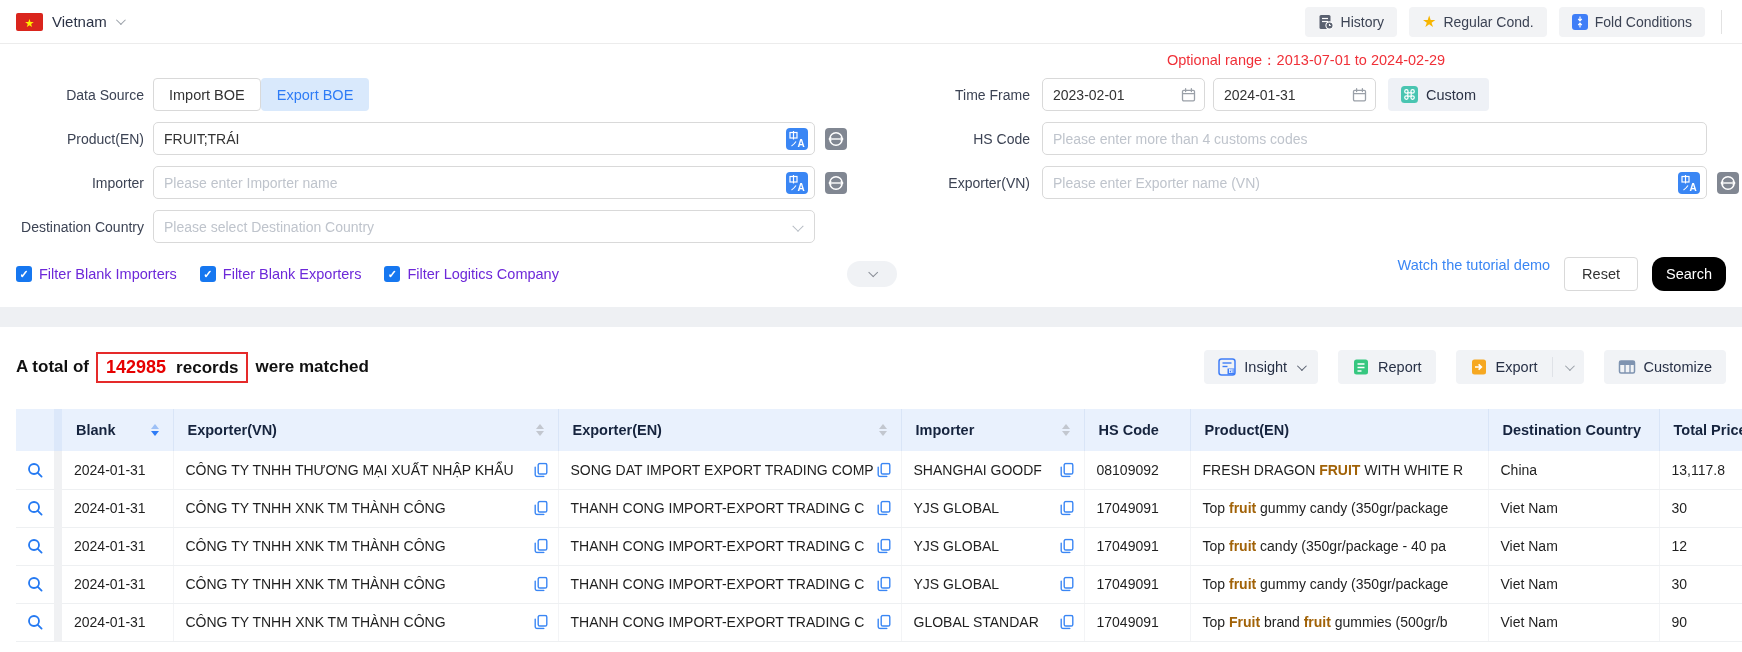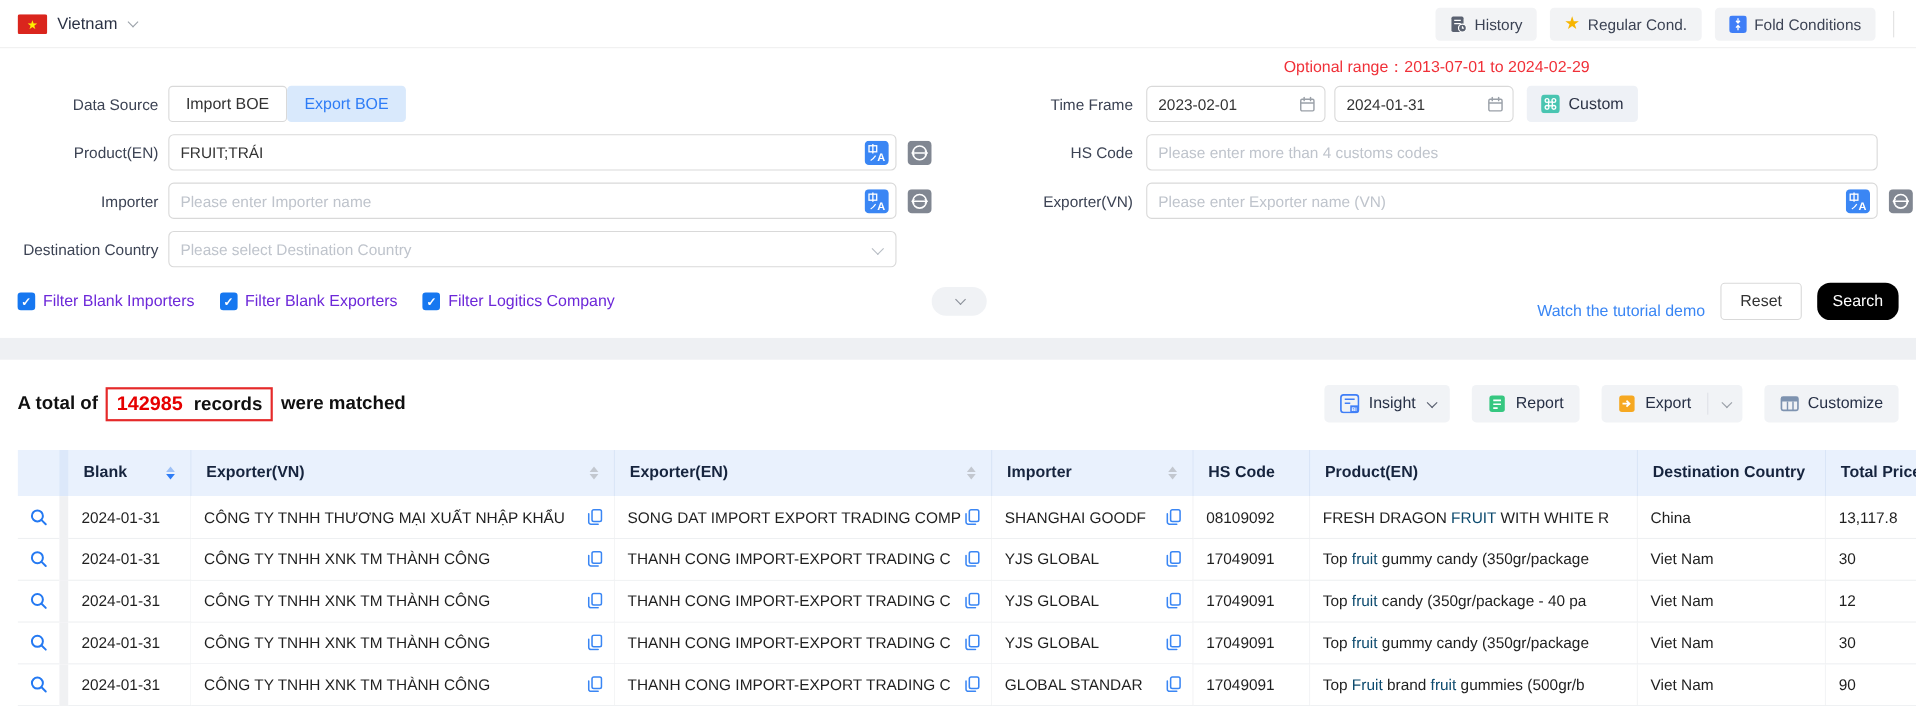--- a/index.html
+++ b/index.html
@@ -52,21 +52,21 @@
 
   
   .actions { position:relative; display:flex; align-items:center; margin-top:14px; padding:0 16px; height:34px;}
   .chk { display:flex; align-items:center; gap:7px; margin-right:23px; cursor:pointer;}
   .chk-box { width:16px; height:16px; background:#1677f0; border-radius:3px; color:#fff; font-size:11px;
     display:flex; align-items:center; justify-content:center; font-weight:bold;}
   .chk-lbl { font-size:14.5px; color:#6d28d9;}
   .pill { position:absolute; left:847px; top:4px; width:50px; height:26px; background:#f0f2f5;
     border-radius:13px; display:flex; align-items:center; justify-content:center; cursor:pointer;}
   .pill .caret { transform:rotate(45deg) translate(-1px,-2px); border-color:#8a8f98;}
-  .act-right { margin-left:auto; display:flex; align-items:flex-end; gap:14px;}
+  .act-right { margin-left:auto; display:flex; align-items:flex-start; gap:14px;}
   .link { color:#3a86f4; font-size:14.5px; cursor:pointer; }
   .btn-outline { height:34px; background:#fff; border:1px solid #d9d9d9; border-radius:4px; padding:0 17px;
     font-size:14.5px; color:#333; cursor:pointer; font-family:inherit;}
   .search-btn { height:34px; width:74px; background:#000000; border:none; border-radius:12px;
     color:#fff; font-size:14.5px; cursor:pointer; font-family:inherit;}
 
   .band { height:20px; background:#eef0f3; }
 
   
   .summary-row { display:flex; align-items:center; padding:0 16px; margin-top:20px; height:40px;}
@@ -88,21 +88,21 @@
   table { border-collapse:collapse; table-layout:fixed; width:1753px; }
   th { background:#e9f1fd; height:42px; font-size:14.5px; color:#16243e; text-align:left;
     border-right:1px solid #d9e5f7; font-weight:bold; }
   th:first-child { border-right:8px solid #dce8fa; }
   .th-in { display:flex; align-items:center; justify-content:space-between; padding:0 14px; }
   td { height:38px; font-size:14px; color:#1f1f1f; padding:0 12px; white-space:nowrap; overflow:hidden;
     border-bottom:1px solid #eef0f2; border-right:1px solid #f3f4f6; background:#fff;}
   td.col-icon { border-right:8px solid #f0f1f3; text-align:center; padding:0;}
   td.has-copy { position:relative; padding-right:34px; }
   td.has-copy .copy { position:absolute; right:10px; top:50%; transform:translateY(-50%); cursor:pointer; display:flex;}
-  .hl { color:#0c4a6e; font-weight:normal; }
+  .hl { color:#a16207; font-weight:bold; }
   .sort { display:inline-flex; flex-direction:column; align-items:center; cursor:pointer; margin-left:8px;}
   .tri { width:0; height:0; border-left:4.5px solid transparent; border-right:4.5px solid transparent; display:block;}
   .tri.up { border-bottom:5.5px solid #c2c7cf; margin-bottom:2.5px;}
   .tri.down { border-top:5.5px solid #c2c7cf;}
   .sort.active .tri.up { border-bottom-color:#9dc0f6; }
   .sort.active .tri.down { border-top-color:#2e7cf6; }
   .rowsearch { display:inline-flex; cursor:pointer; vertical-align:middle;}
 </style>
 </head>
 <body>

